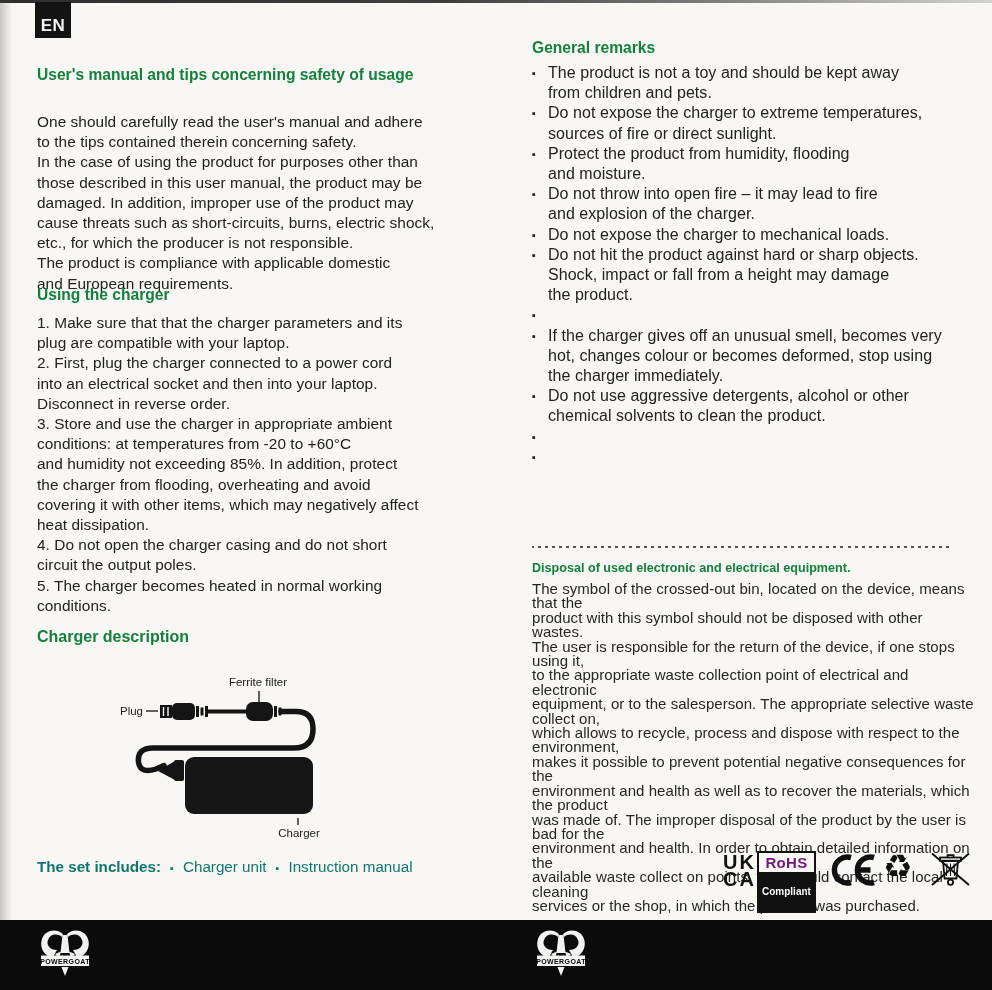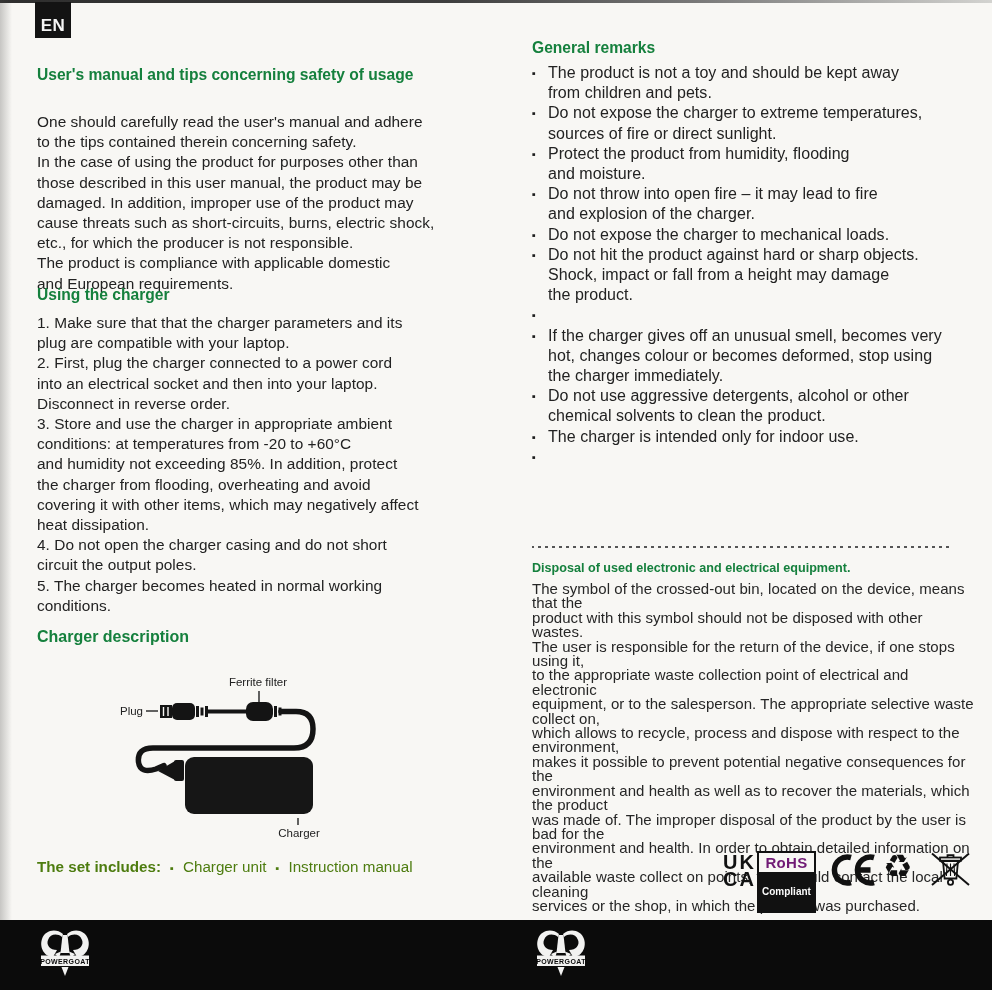--- a/index.html
+++ b/index.html
@@ -26,21 +26,21 @@
     position:absolute;font-size:15.4px;line-height:20.2px;color:#222;
     white-space:pre-line;width:480px;letter-spacing:.05px;
   }
   
   .lcol-h1{left:37px;top:66px;}
   .lcol-p1{left:37px;top:92px;margin-top:20px;}
   .lcol-h2{left:37px;top:286px;}
   .lcol-p2{left:37px;top:313px;}
   .lcol-h3{left:37px;top:628px;font-size:16px;}
   .diagram{position:absolute;left:100px;top:666px;width:262px;height:182px;}
-  .set-includes{position:absolute;left:37px;top:858px;font-size:15.2px;color:#4d7c0f;display:flex;gap:9px;align-items:flex-end;white-space:nowrap;}
+  .set-includes{position:absolute;left:37px;top:858px;font-size:15.2px;color:#0f766e;display:flex;gap:9px;align-items:flex-end;white-space:nowrap;}
   .set-includes .lbl{font-weight:bold;}
   .set-includes .bm{font-size:11px;position:relative;top:-1px;}
   
   .rcol-h{left:532px;top:39px;}
   .bullets{position:absolute;left:532px;top:63px;margin:0;padding:0;list-style:none;width:450px;}
   .bullet{display:flex;align-items:flex-start;margin:0;}
   .bullet .bm{width:16px;flex:0 0 16px;font-size:11px;line-height:20.2px;color:#1d1d1d;}
   .bullet .bt{font-size:16px;line-height:20.2px;color:#222;white-space:pre-line;letter-spacing:.05px;}
   .divider{position:absolute;left:532px;top:546px;width:420px;border-top:2px dashed #555;
     border-image:repeating-linear-gradient(90deg,#555 0 3px,transparent 3px 7px) 1;}
@@ -191,21 +191,20 @@
 hot, changes colour or becomes deformed, stop using
 the charger immediately.</span>
       </li>
     <li class="bullet">
       <span class="bm">▪</span>
       <span class="bt">Do not use aggressive detergents, alcohol or other
 chemical solvents to clean the product.</span>
       </li>
     <li class="bullet">
       <span class="bm">▪</span>
-      <span class="bt">The charger is intended only for indoor use.</span>
       </li>
     <li class="bullet">
       <span class="bm">▪</span>
       </li>
   </ul>
 
   <div class="divider"></div>
 
   <div class="h disposal-h">Disposal of used electronic and electrical equipment.</div>
   <div class="body-text disposal-p">The symbol of the crossed-out bin, located on the device, means that the

